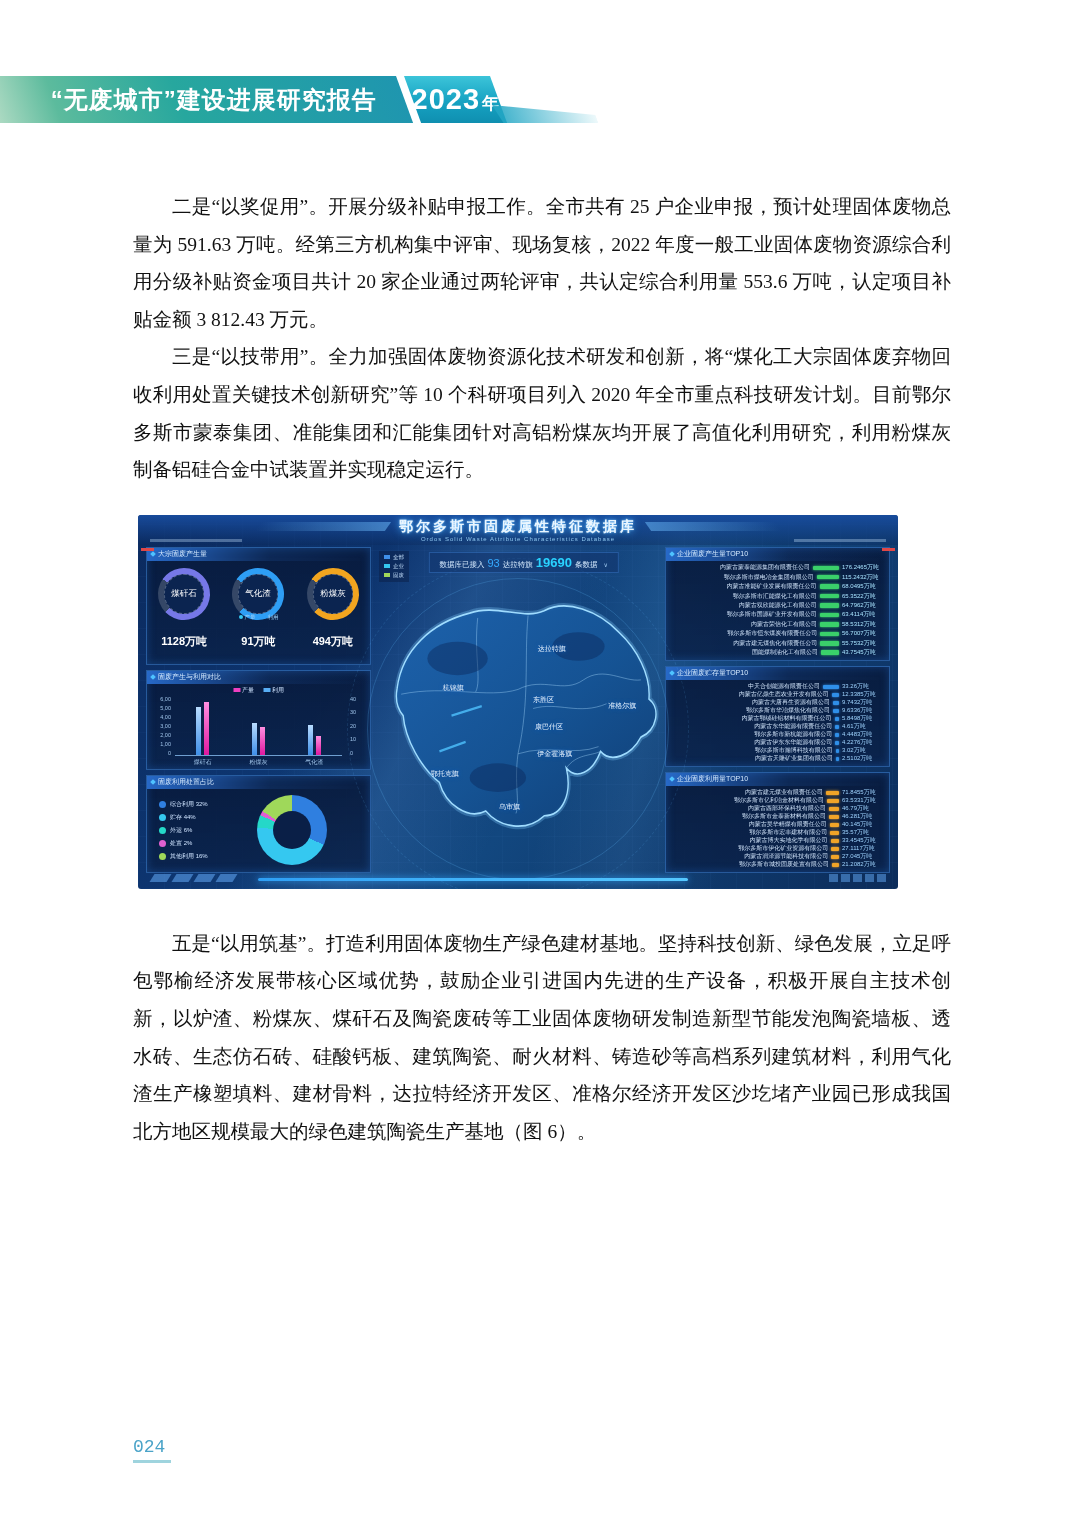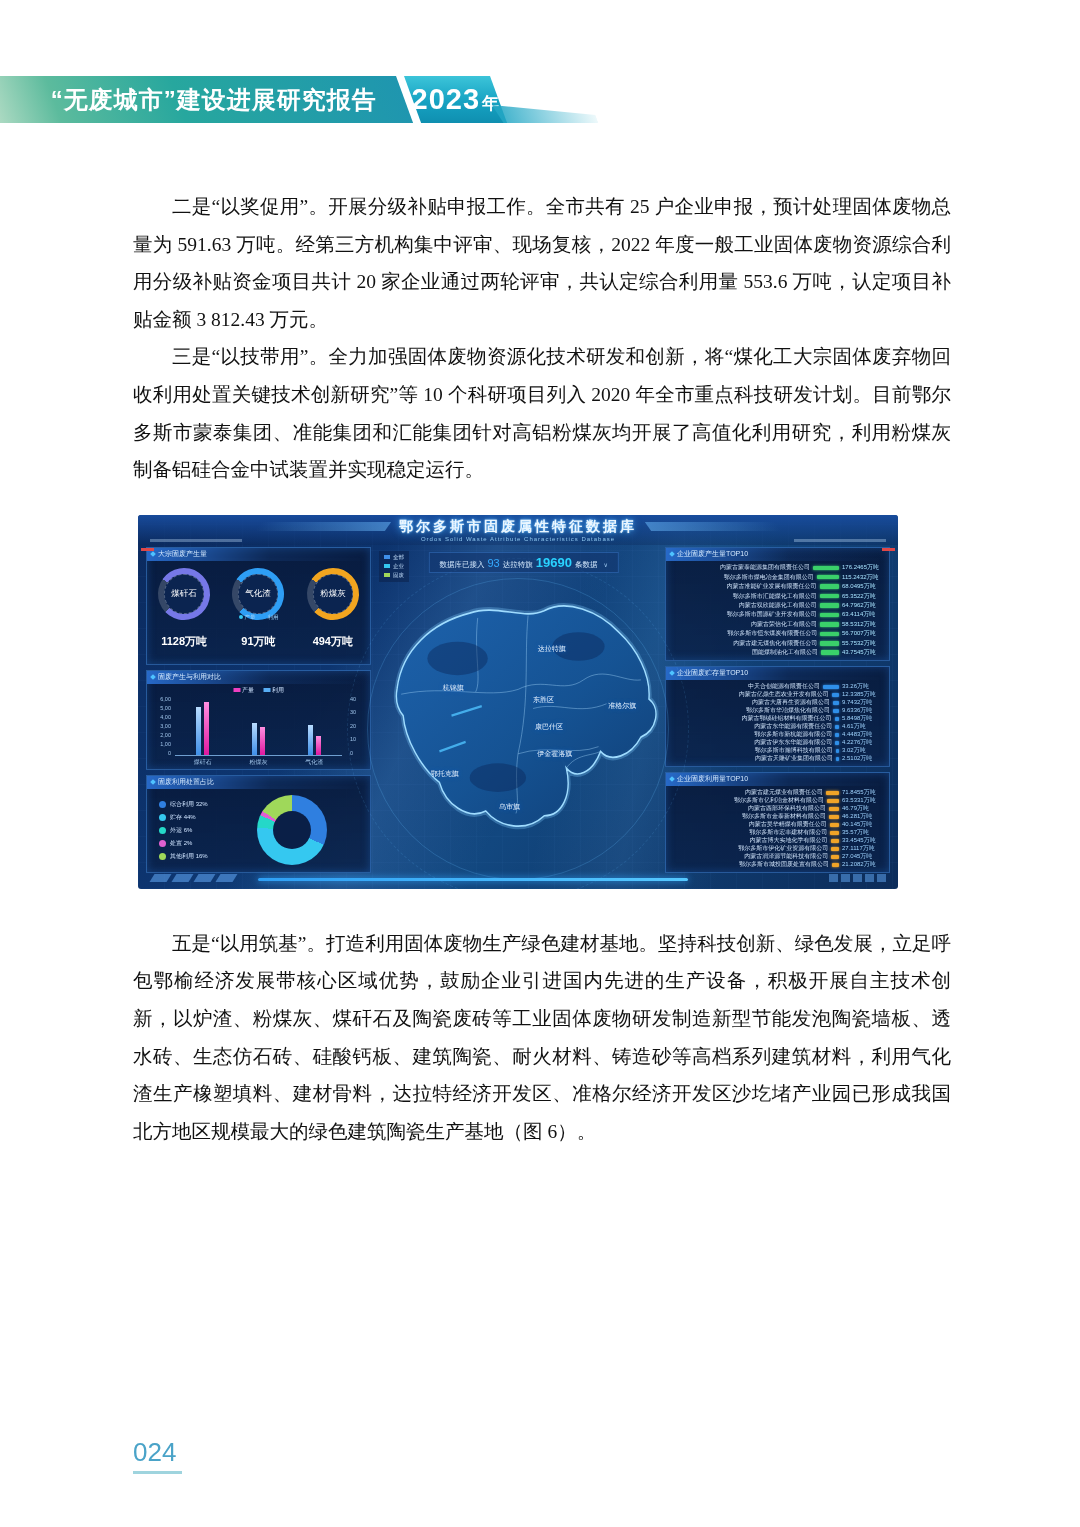--- a/index.html
+++ b/index.html
@@ -28,22 +28,22 @@
     clip-path:polygon(0 0,100% 55%,100% 100%,5% 100%);}
 
   
   .content{position:absolute;left:133px;top:188px;width:818px;}
   .content p{margin:0;font-size:19.5px;line-height:37.6px;text-align:justify;text-indent:2em;}
   .fig{margin:26px 0 0 5px;width:813px;}
   figcaption{margin-top:14px;text-align:center;font-family:"Liberation Sans",sans-serif;
     font-size:19px;font-weight:600;color:#2f9cc3;letter-spacing:1px;}
   .cap-label{margin-right:16px;}
   .para-after{margin-top:36px !important;}
-  .pagenum{position:absolute;left:133px;top:1437px;font-family:Liberation Sans, sans-serif;
-    font-size:26px;color:#4aa3c8;padding:0 6px 3px 0;border-bottom:3px solid #9fd4de;}
+  .pagenum{position:absolute;left:133px;top:1437px;font-family:Liberation Mono, monospace;
+    font-size:18px;color:#4aa3c8;padding:0 6px 3px 0;border-bottom:3px solid #9fd4de;}
 
   
   .dash{position:relative;width:760px;height:374px;overflow:hidden;border-radius:3px;
     font-family:"Liberation Sans",sans-serif;
     background:linear-gradient(128deg,#0b2a5e 0%,#0d3570 30%,#12477f 58%,#0c2c5a 100%);}
   .dash-beams{position:absolute;inset:0;pointer-events:none;
     background:linear-gradient(115deg,transparent 28%,rgba(120,190,255,.16) 40%,transparent 54%),
                linear-gradient(100deg,transparent 55%,rgba(120,190,255,.10) 66%,transparent 78%);}
   .dash-grid{position:absolute;inset:0;pointer-events:none;opacity:.6;
     background-image:repeating-linear-gradient(0deg,rgba(120,180,255,.06) 0 1px,transparent 1px 26px),

